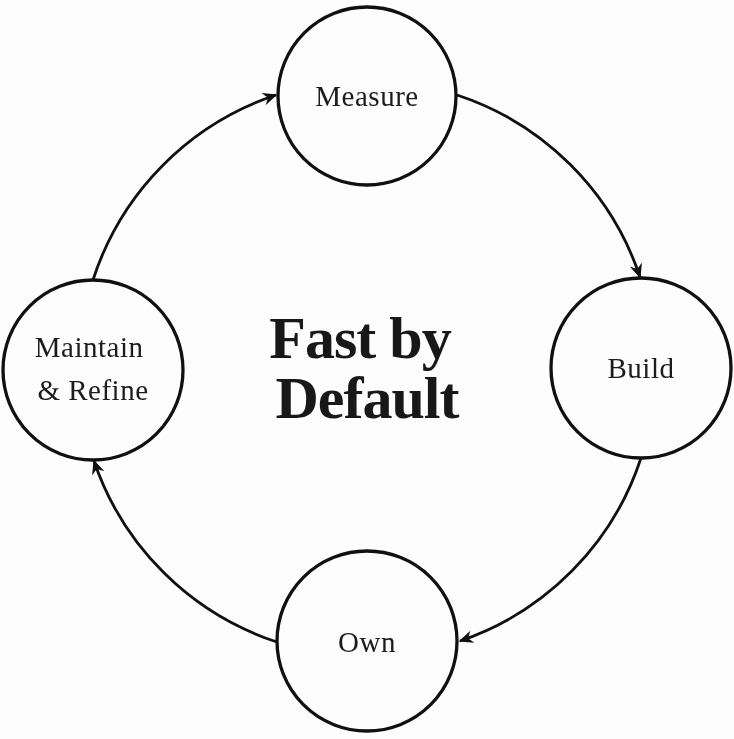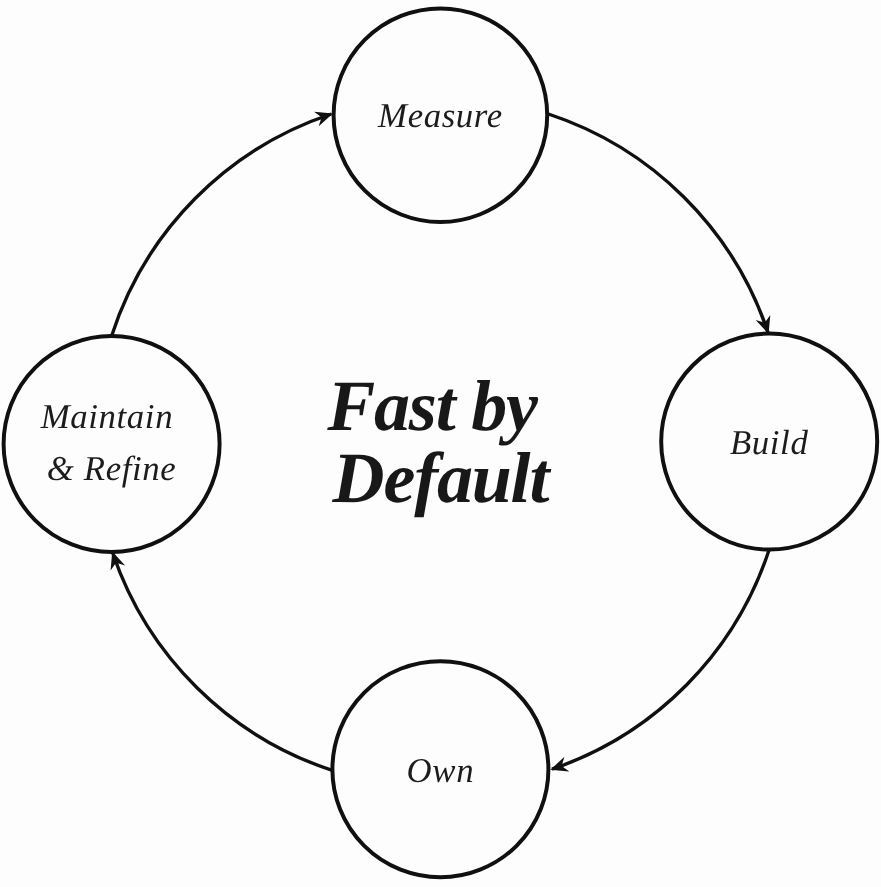--- a/index.html
+++ b/index.html
@@ -8,21 +8,20 @@
     width: 734px;
     height: 739px;
     background: #fdfdfd;
     overflow: hidden;
     font-family: "Liberation Serif", "DejaVu Serif", serif;
   }
   .diagram-wrap {
     position: relative;
     width: 734px;
     height: 739px;
-    font-style: italic;
   }
   svg { display: block; }
   .node-circle {
     fill: #fdfdfd;
     stroke: #101010;
     stroke-width: 3.3px;
   }
   .node-label {
     fill: #1c1c1c;
     font-family: "Liberation Serif", "DejaVu Serif", serif;

